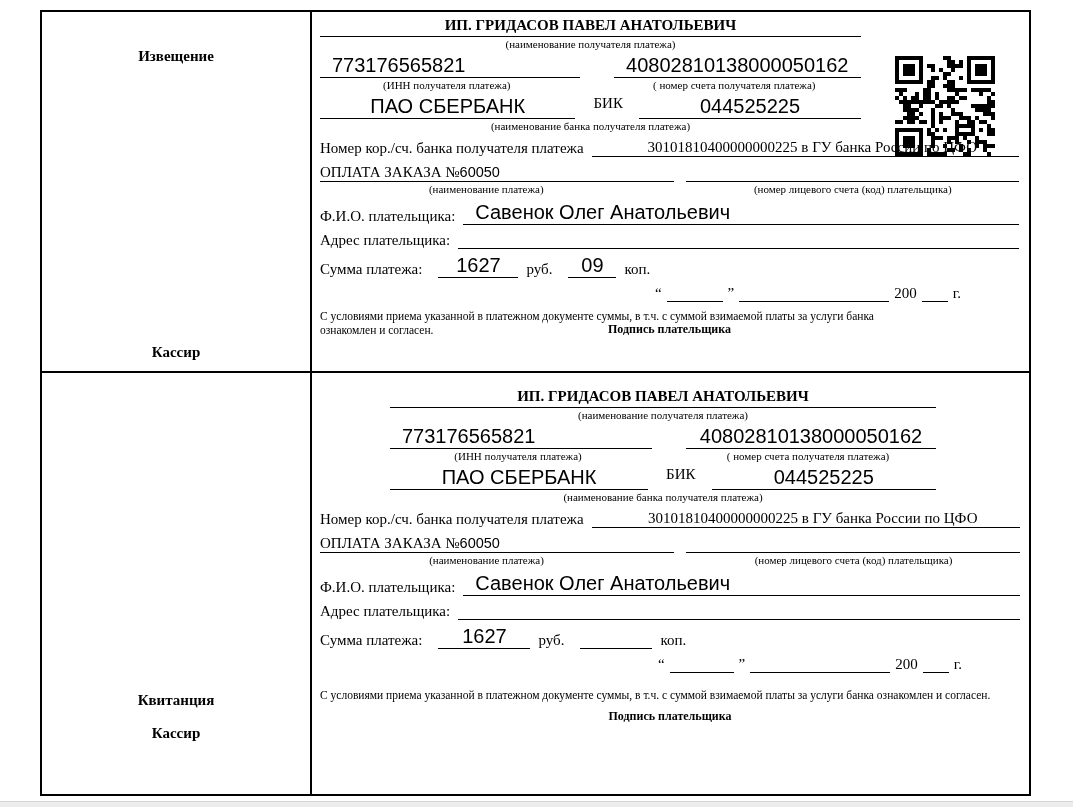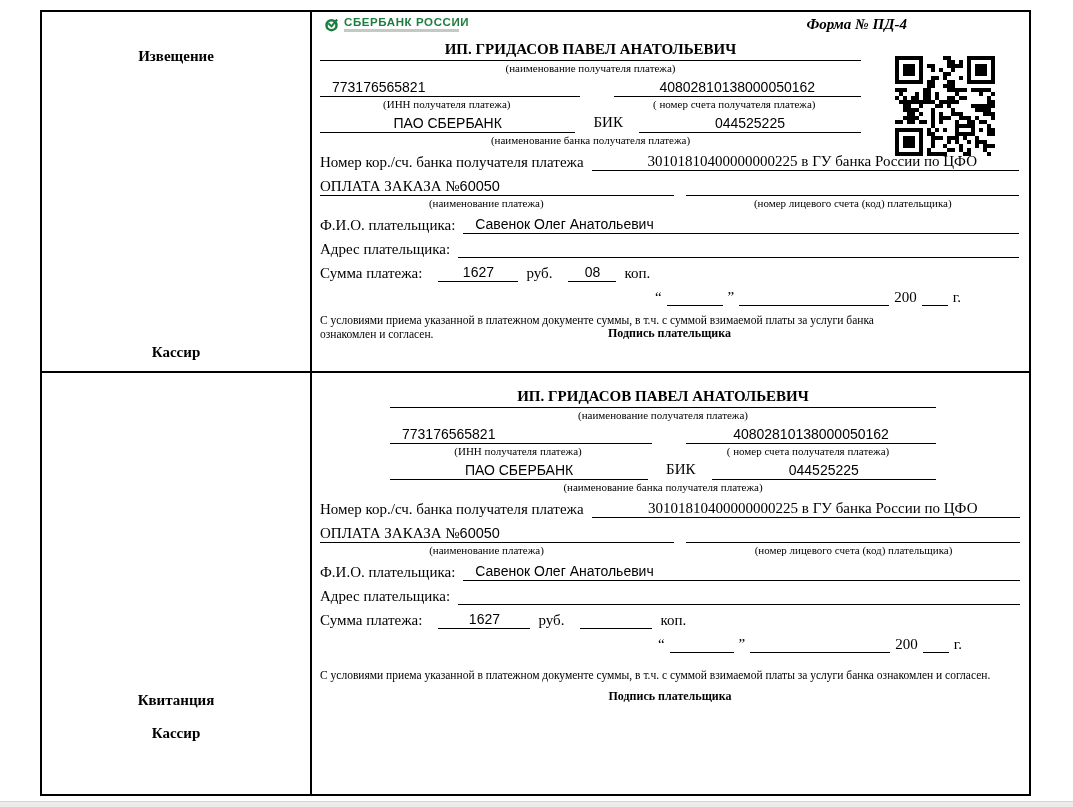--- a/index.html
+++ b/index.html
@@ -44,21 +44,21 @@
 
   .qr { position:absolute; right:34px; top:44px; width:100px; height:100px; }
   .qr div { position:absolute; width:4px; height:4px; background:#000; }
 
   .narrow { margin-right:158px; }           
   .narrow2 { margin-left:70px; margin-right:84px; }  
 
   .field { border-bottom:1px solid #000; min-height:19px; text-align:center; }
   .field.left { text-align:left; padding-left:12px; }
   .grow { flex:1; }
-  .val { font-family:"Liberation Sans", sans-serif; font-size:14px; white-space:nowrap; }
+  .val { font-family:"Liberation Sans", sans-serif; font-size:20px; white-space:nowrap; }
   .lbl { font-size:15px; white-space:nowrap; }
   .corrval { font-size:15px; white-space:nowrap; }
 
   .title-line { font-weight:bold; font-size:15px; text-align:center; border-bottom:1px solid #000; padding-bottom:2px; margin-top:1px; }
   .caption { font-size:11px; text-align:center; line-height:14px; }
   .frow { display:flex; gap:34px; margin-top:3px; }
   .frow.caps { margin-top:0; gap:34px; }
   .caption.half { flex:1; }
   .bankrow { gap:0; }
   .bankf { flex:1.15; }
@@ -100,33 +100,20 @@
 <div class="page">
   <div class="form-table">
 
     <section class="frow-section sec-top">
       <div class="left-cell">
         <div>Извещение</div>
         <div>Кассир</div>
       </div>
 
       <div class="right-cell">
-        <div class="head-row">
-          <div class="logo">
-            <svg class="logo-mark" viewBox="0 0 24 24">
-              <circle cx="12" cy="13" r="8" fill="none" stroke="#1b7e3e" stroke-width="4"></circle>
-              <path d="M7 10 L12 15 L21 4" fill="none" stroke="#1b7e3e" stroke-width="3.2"></path>
-            </svg>
-            <div class="logo-txt">
-              <span class="logo-text">СБЕРБАНК РОССИИ</span>
-              <span class="logo-sub"></span>
-            </div>
-          </div>
-          <div class="form-number">Форма № ПД-4</div>
-        </div>
 
         <div class="qr" id="qr">
             <div style="left:48px;top:0px"></div>
             <div style="left:52px;top:0px"></div>
             <div style="left:52px;top:4px"></div>
             <div style="left:56px;top:4px"></div>
             <div style="left:64px;top:4px"></div>
             <div style="left:32px;top:8px"></div>
             <div style="left:36px;top:8px"></div>
             <div style="left:52px;top:8px"></div>
@@ -463,21 +450,21 @@
         </div>
         <div class="lrow">
           <span class="lbl">Адрес плательщика:</span>
           <div class="field grow left"><span class="val"></span></div>
         </div>
 
         <div class="lrow sumrow">
           <span class="lbl">Сумма платежа:</span>
           <div class="field rubf"><span class="val">1627</span></div>
           <span class="lbl">руб.</span>
-          <div class="field kopf"><span class="val">08</span></div>
+          <div class="field kopf"><span class="val">09</span></div>
           <span class="lbl">коп.</span>
         </div>
 
         <div class="daterow">
           <span>“</span>
           <span class="blank b1"></span>
           <span>”</span>
           <span class="blank b2"></span>
           <span>200</span>
           <span class="blank b3"></span>

